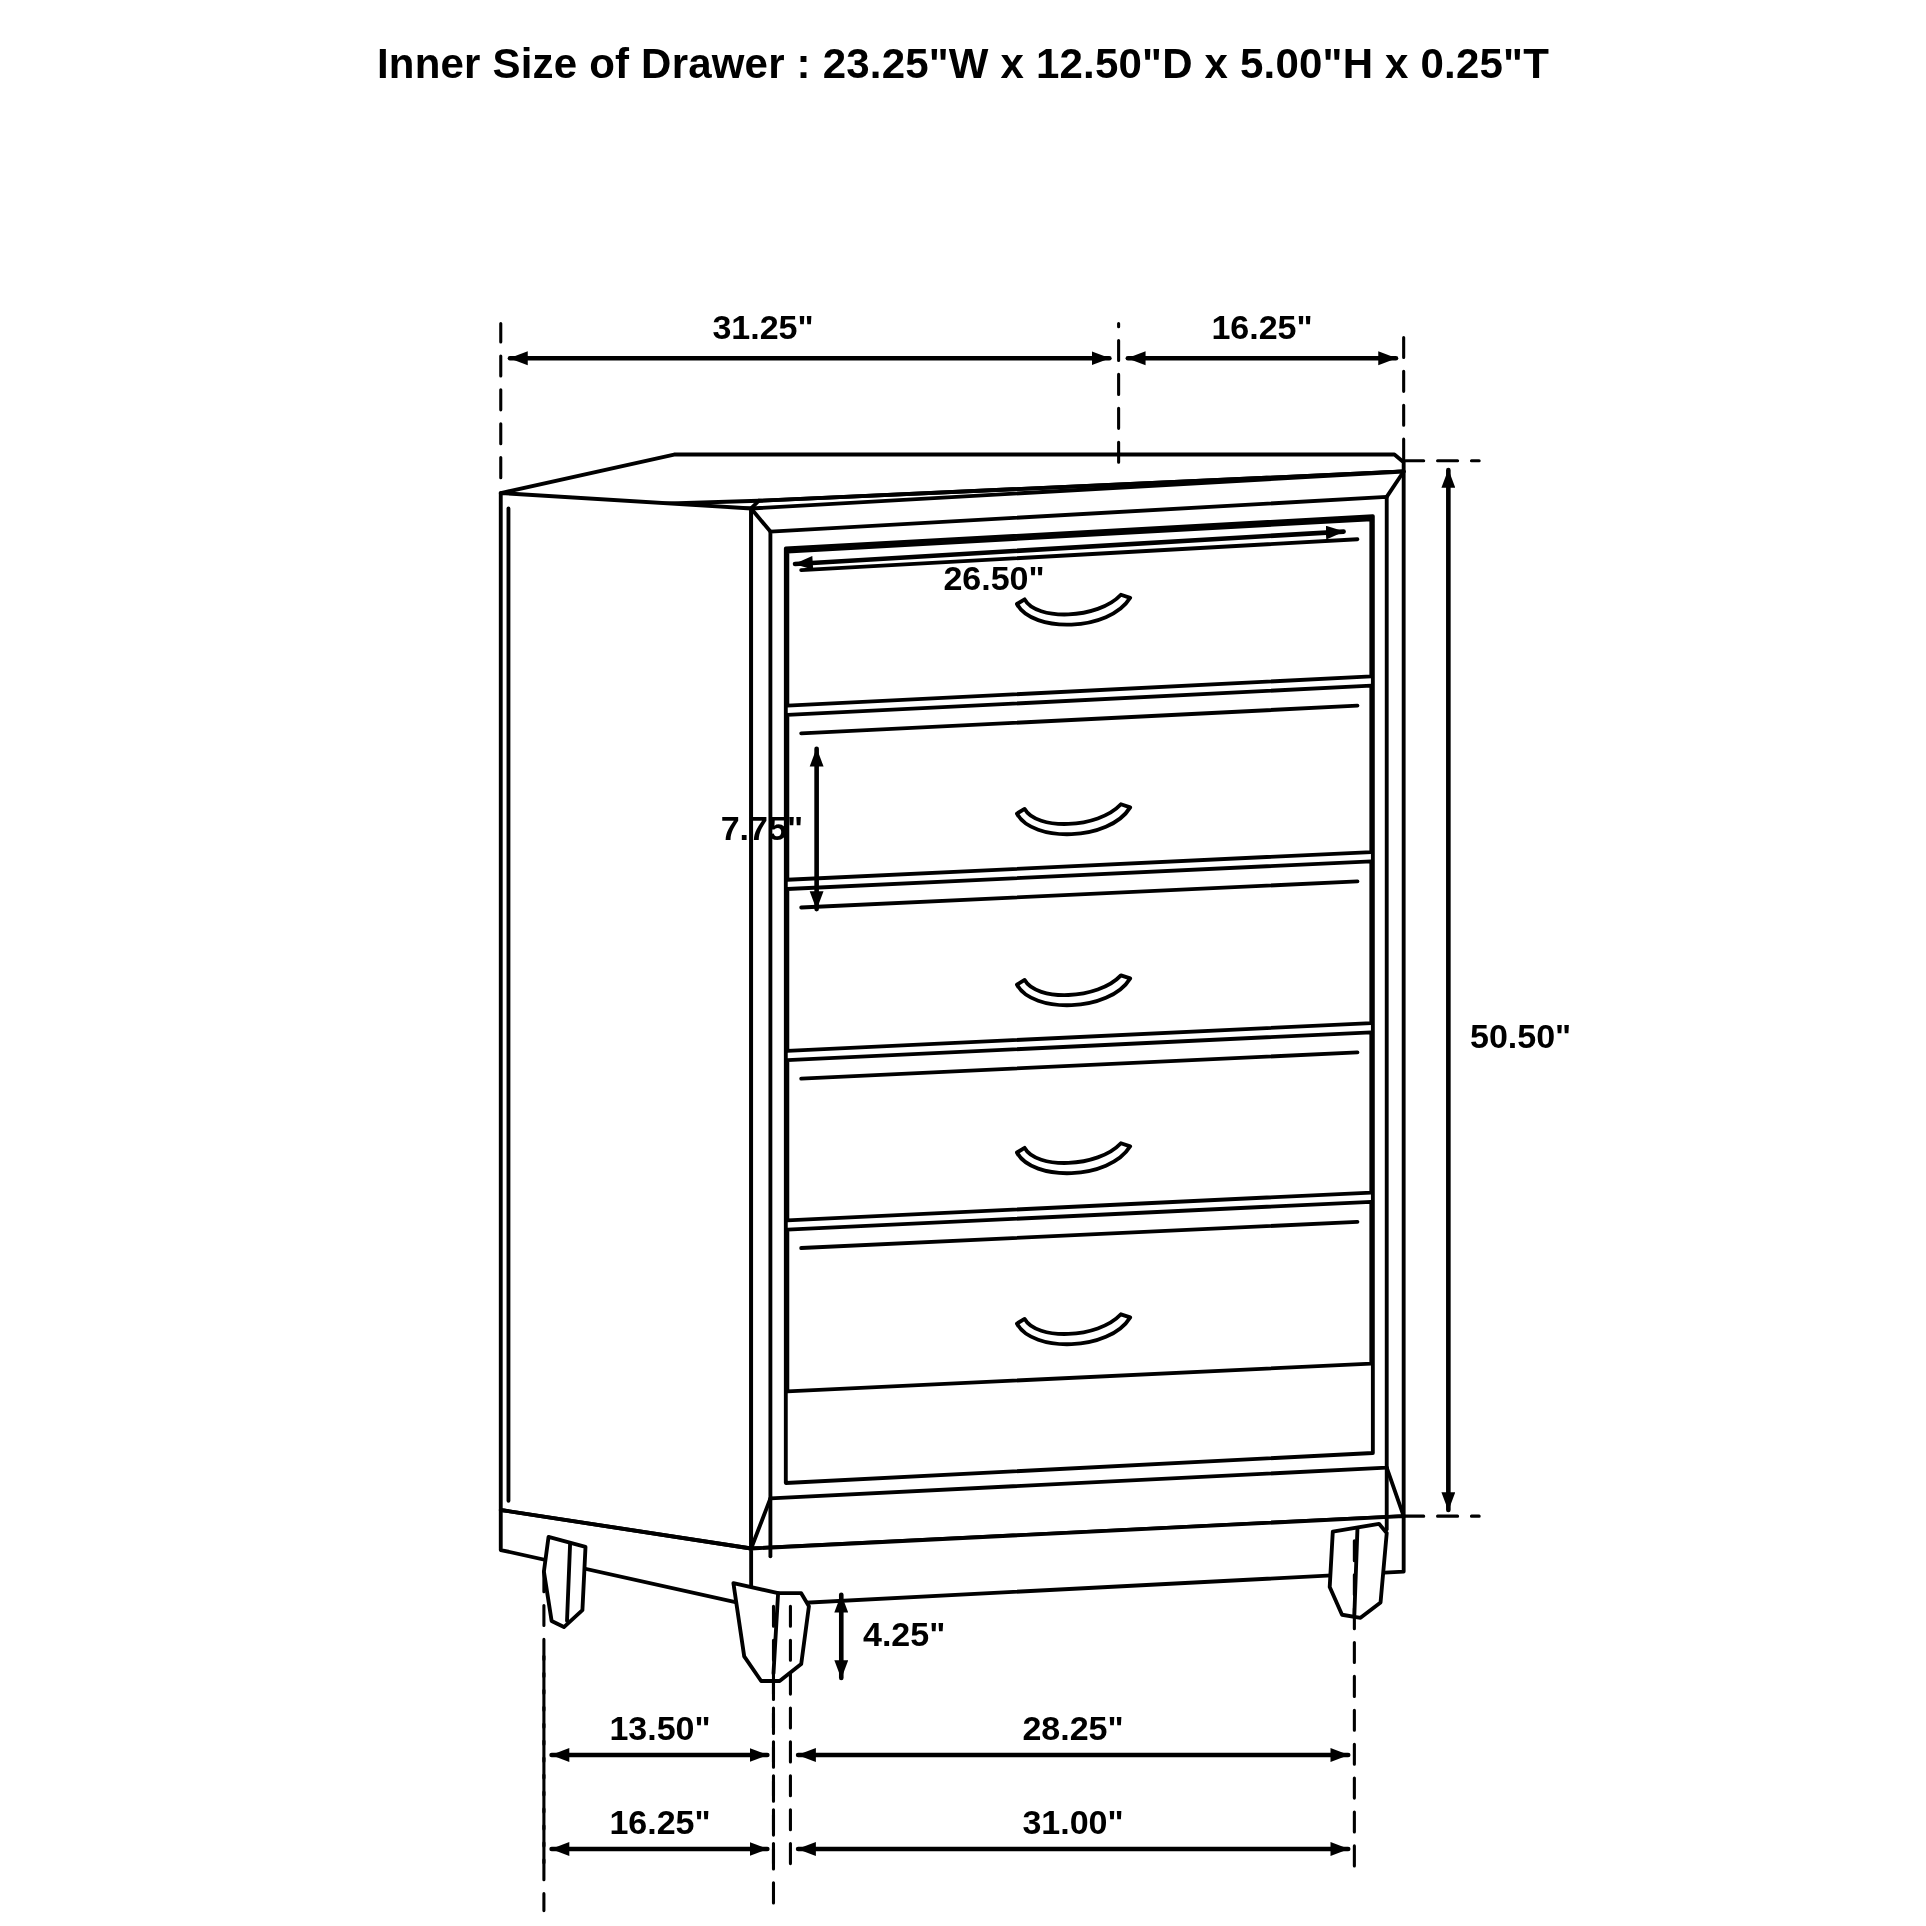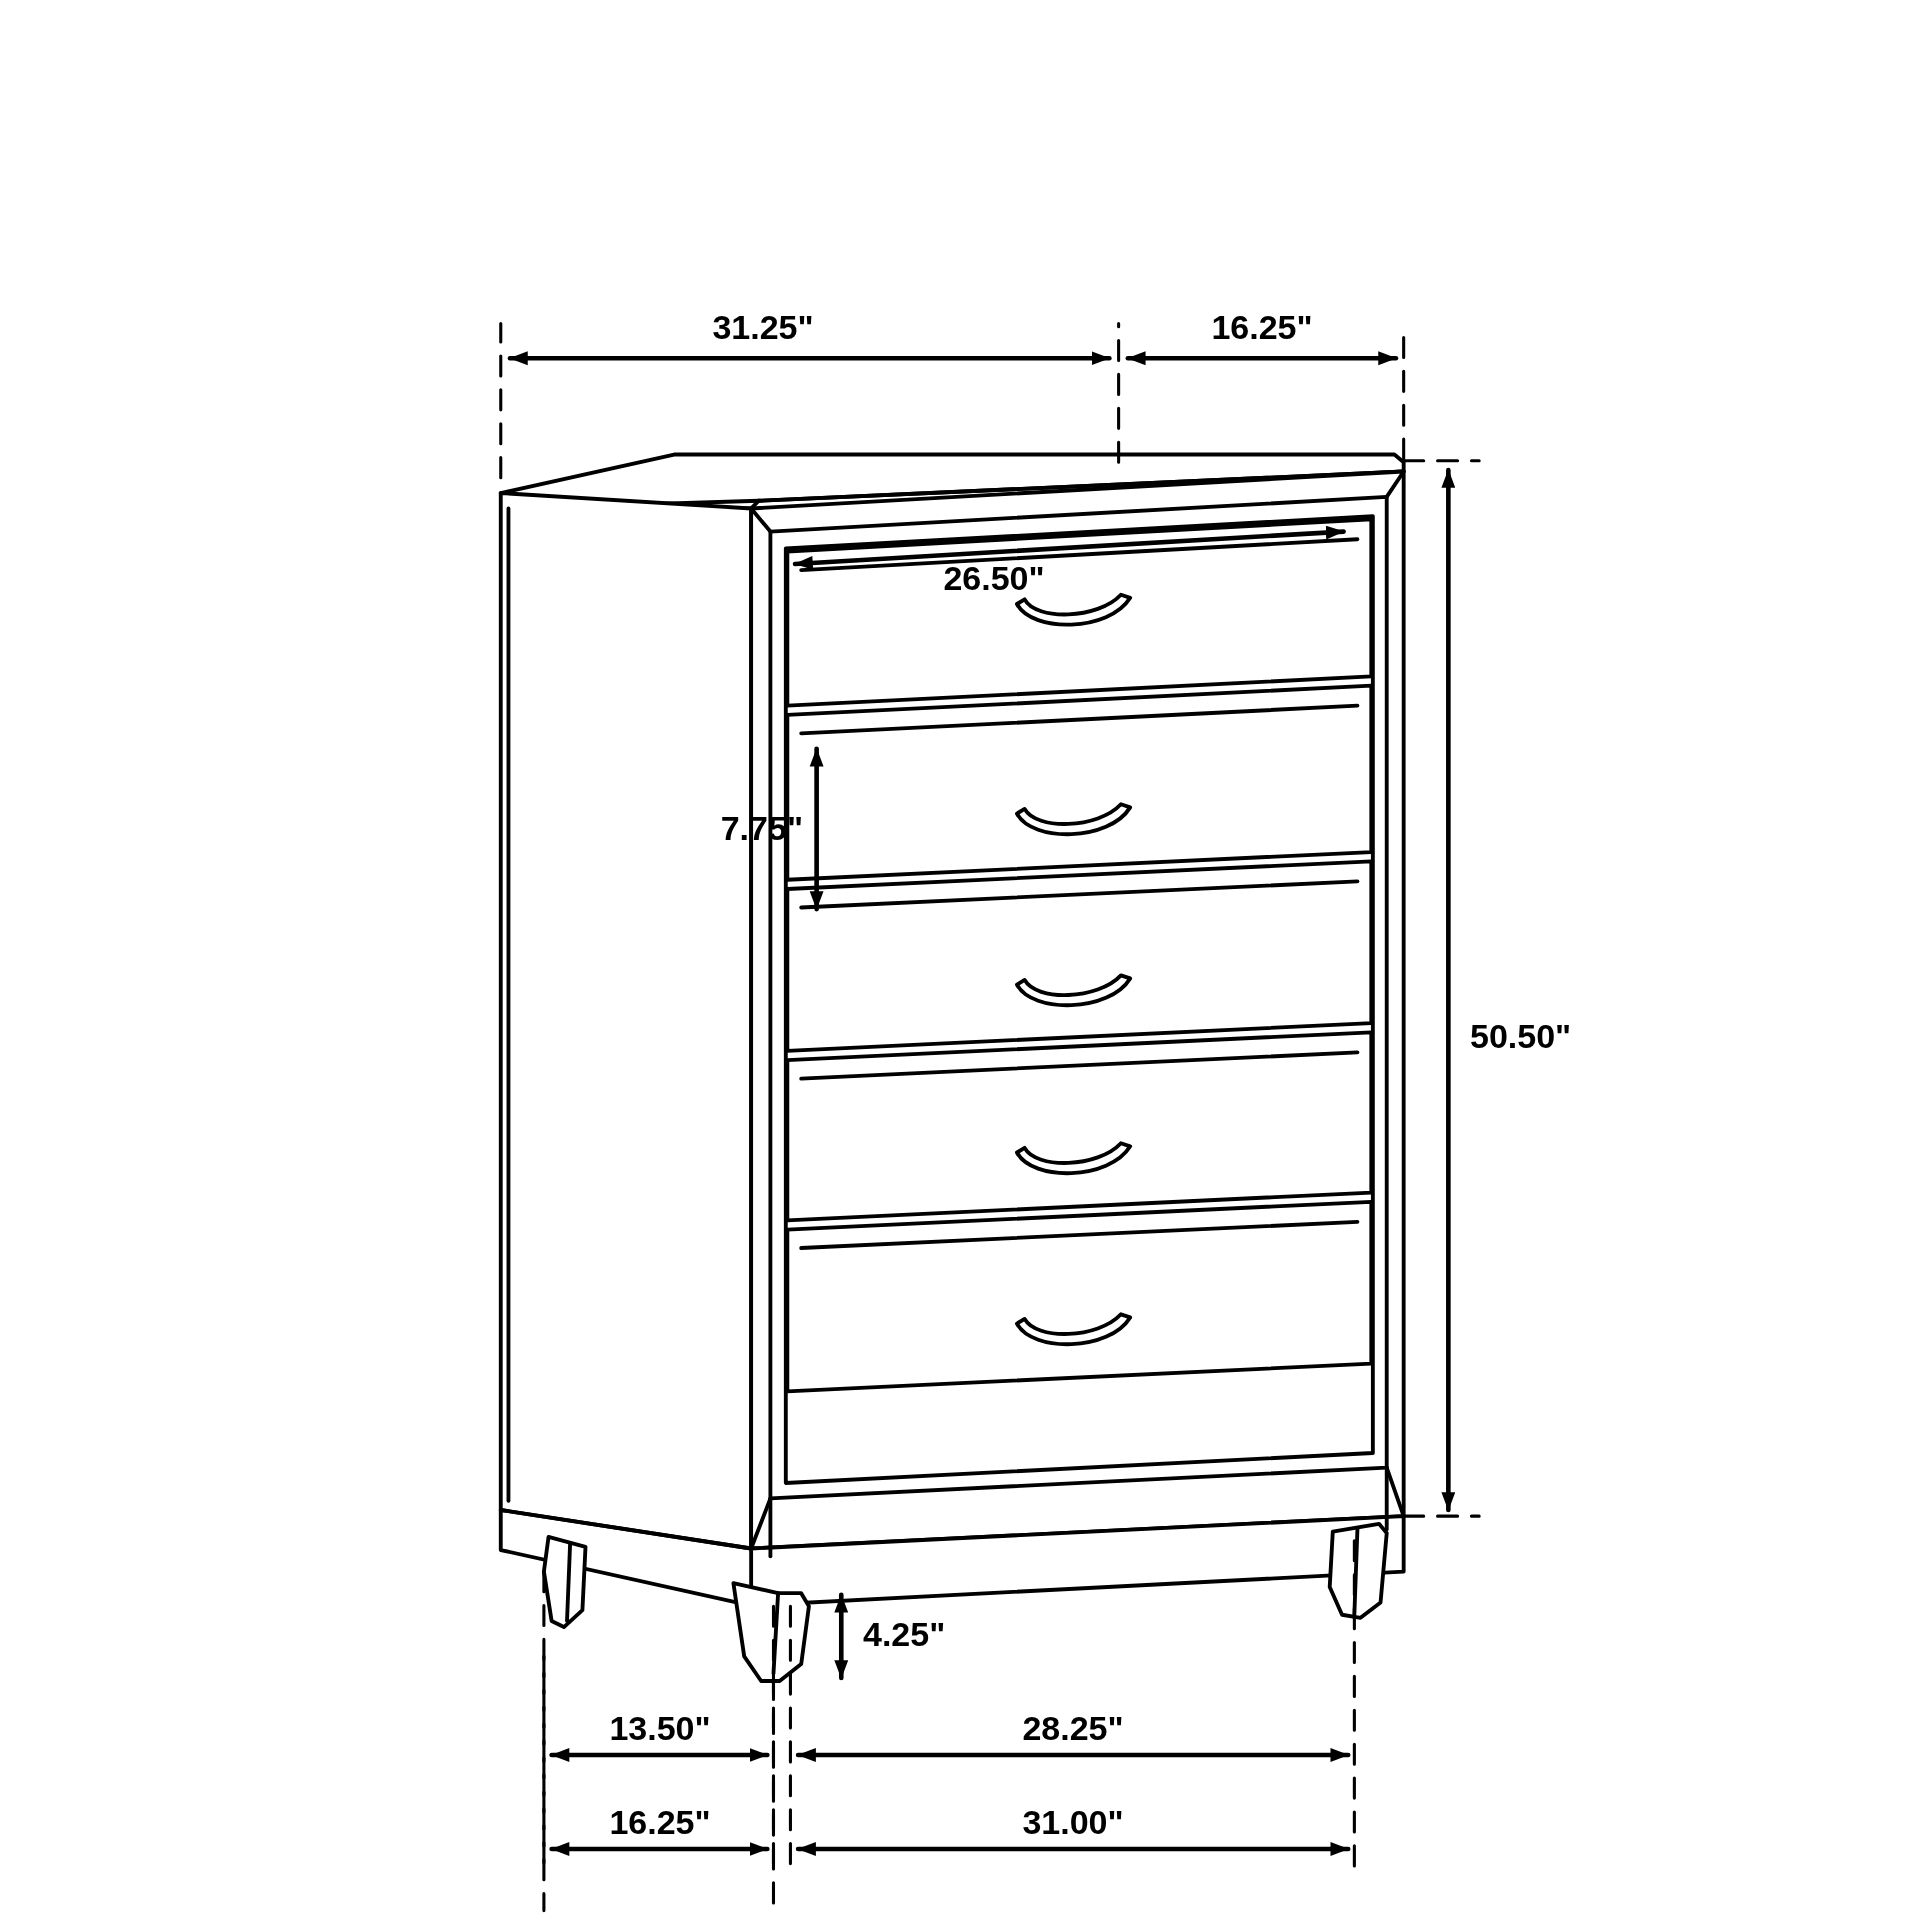--- a/index.html
+++ b/index.html
@@ -45,20 +45,21 @@
     font-weight: bold;
     white-space: nowrap;
     color: #000;
   }
 </style>
 </head>
 <body>
 
 <div id="diagram-root">
 
+  <div class="title">Inner Size of Drawer : 23.25"W x 12.50"D x 5.00"H x 0.25"T</div>
 
   <svg class="drawing" viewBox="0 0 2500 2500">
     <defs>
       <marker id="arrowEnd" markerWidth="26" markerHeight="26" refX="23" refY="9" orient="auto" markerUnits="userSpaceOnUse">
         <path d="M0,0 L24,9 L0,18 z" fill="#000"></path>
       </marker>
       <marker id="arrowStart" markerWidth="26" markerHeight="26" refX="1" refY="9" orient="auto" markerUnits="userSpaceOnUse">
         <path d="M24,0 L0,9 L24,18 z" fill="#000"></path>
       </marker>
     </defs>

